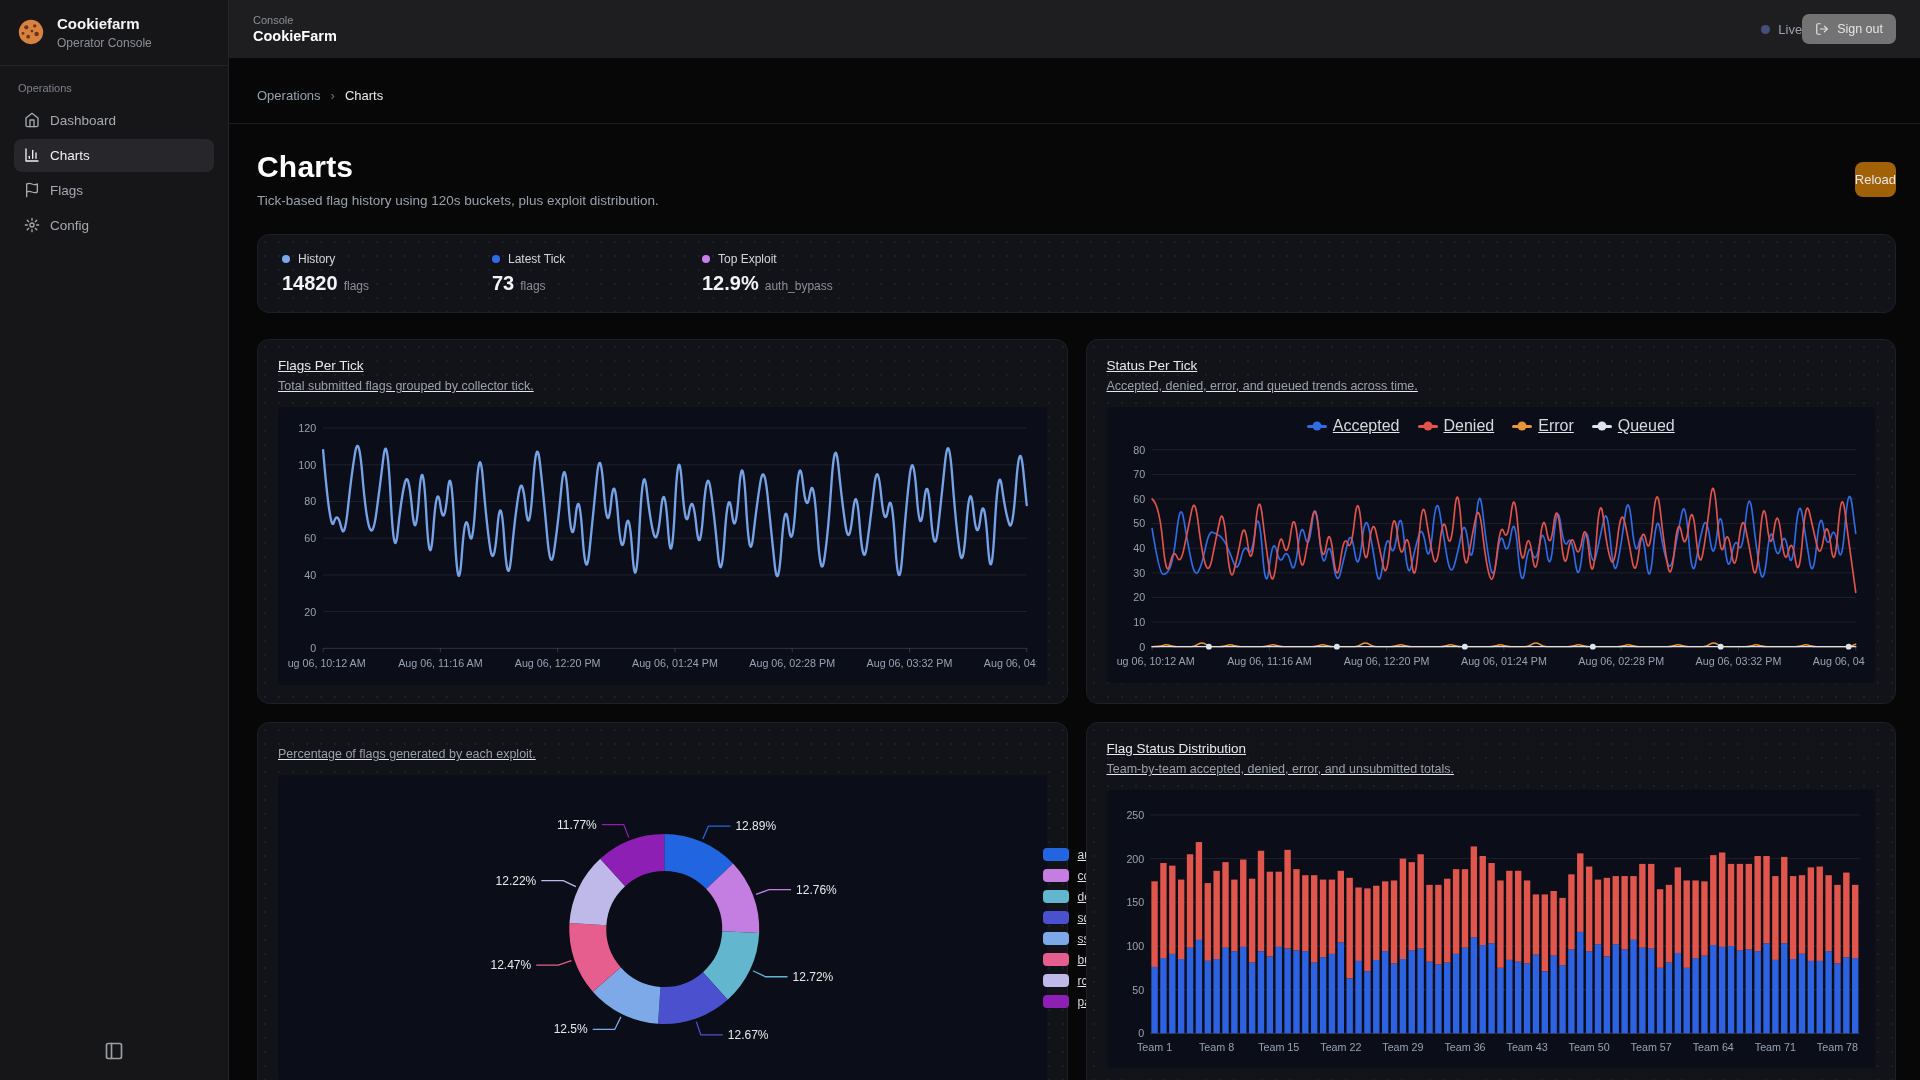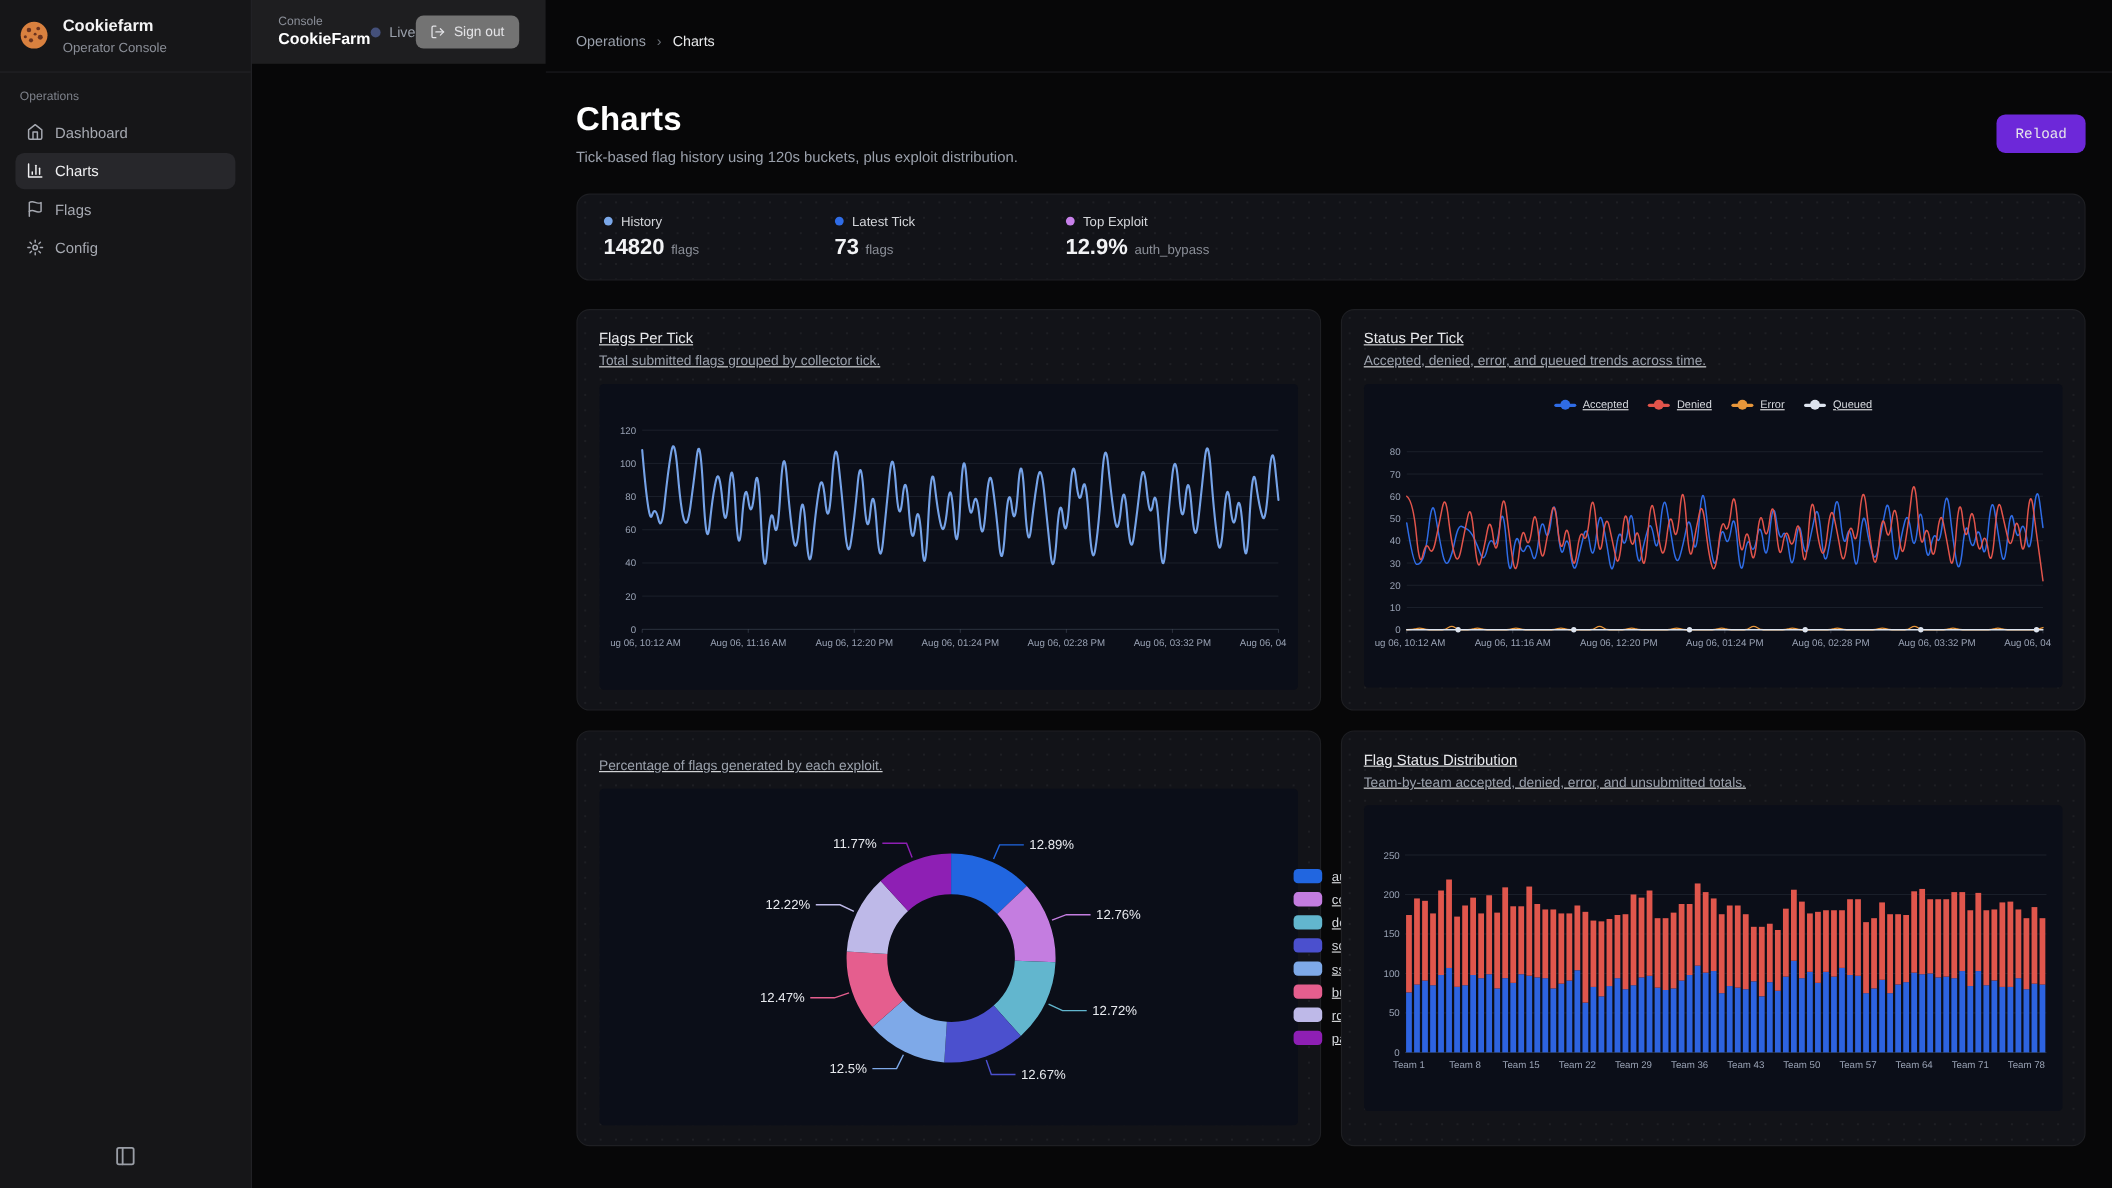--- a/index.html
+++ b/index.html
@@ -22,21 +22,21 @@
   .nav-item {
     display:flex; align-items:center; gap:10px; height:33px; padding:0 10px;
     border-radius:8px; color:#a6a9b1; font-size:13.5px; cursor:pointer; margin-bottom:2px;
   }
   .nav-item svg { width:16px; height:16px; }
   .nav-item.active { background:#27272b; color:#f0f0f2; }
   .sidebar-footer { position:absolute; bottom:16px; left:0; right:0; display:flex; justify-content:center; }
   .collapse-btn { color:#9a9ea6; background:none; border:none; cursor:pointer; }
   .collapse-btn svg { width:20px; height:20px; }
   
-  .main-wrap { flex:1; display:flex; flex-direction:row; min-width:0; }
+  .main-wrap { flex:1; display:flex; flex-direction:column; min-width:0; }
   .topbar {
     height:58px; background:#1e1e20; display:flex; align-items:center;
     justify-content:space-between; padding:0 24px; flex:0 0 auto;
   }
   .topbar-eyebrow { font-size:11px; color:#8b8f98; }
   .topbar-title { font-size:14.5px; font-weight:700; color:#ffffff; margin-top:2px; }
   .topbar-right { display:flex; align-items:center; }
   .live-wrap { display:flex; align-items:center; gap:8px; }
   .live-dot { width:9px; height:9px; border-radius:50%; background:#44507a; }
   .live-label { font-size:13px; color:#9aa0ab; }
@@ -52,22 +52,22 @@
     margin:0 -24px 0 -28px; padding:30px 24px 20px 28px; border-bottom:1px solid #1d1d20;
     display:flex; align-items:center; gap:10px; font-size:13px;
   }
   .crumb-parent { color:#9aa0ab; cursor:pointer; }
   .crumb-sep { color:#6b7077; font-size:13px; }
   .crumb-current { color:#e8e9eb; }
   .page-head { display:flex; align-items:center; justify-content:space-between; margin-top:26px; }
   .page-title { font-size:30px; font-weight:700; color:#ffffff; letter-spacing:.2px; }
   .page-sub { font-size:13.5px; color:#9aa0ab; margin-top:9px; }
   .reload-btn {
-    background:#6d28d9; color:#e7e7ea; border:none; border-radius:8px; padding:10px 17px;
-    font-size:13px; cursor:pointer; font-family:Liberation Mono, monospace;
+    background:#a16207; color:#e7e7ea; border:none; border-radius:8px; padding:10px 0;
+    font-size:13px; cursor:pointer; font-family:Liberation Sans, sans-serif;
   }
   .dotted {
     background-color:#121318;
     background-image:radial-gradient(rgba(255,255,255,0.05) 1px, transparent 1.2px);
     background-size:14px 14px;
     border:1px solid #1e1f23; border-radius:12px;
   }
   .stats-card { margin-top:26px; padding:17px 24px; display:flex; }
   .stat { width:210px; }
   .stat-top { display:flex; align-items:center; gap:8px; }
@@ -76,21 +76,21 @@
   .stat-bottom { margin-top:6px; display:flex; align-items:baseline; gap:6px; }
   .stat-value { font-size:20px; font-weight:700; color:#f2f3f5; }
   .stat-unit { font-size:12px; color:#8b8f98; }
   .grid { margin-top:26px; display:grid; grid-template-columns:1fr 1fr; gap:18px; }
   .card { padding:18px 20px;text-decoration:underline; }
   .card-title { font-size:13.5px; color:#e8e9ec; }
   .card-sub { font-size:12.5px; color:#9aa0ab; margin-top:6px; }
   .plot { margin-top:14px; background:#0b0e18; border-radius:4px; padding:8px 10px; }
   .plot svg { display:block; width:100%; }
   .line-legend { display:flex; justify-content:center; gap:18px; align-items:center; height:22px; }
-  .lg-item { display:flex; align-items:center; gap:6px; font-size:10px; color:#d6d9de; }
+  .lg-item { display:flex; align-items:center; gap:6px; font-size:16px; color:#d6d9de; }
   .lg-mark { position:relative; width:20px; height:3px; border-radius:2px; }
   .lg-mark i { position:absolute; left:50%; top:50%; width:9px; height:9px; border-radius:50%;
     transform:translate(-50%,-50%); display:block; }
   .donut-wrap { display:flex; align-items:center; }
   .donut-legend { display:flex; flex-direction:column; gap:7px; margin-left:6px; }
   .dl-item { display:flex; align-items:center; gap:9px; font-size:12px; color:#d6d9de; }
   .dl-chip { width:26px; height:13px; border-radius:4px; flex:0 0 auto; }
 </style>
 </head>
 <body>

